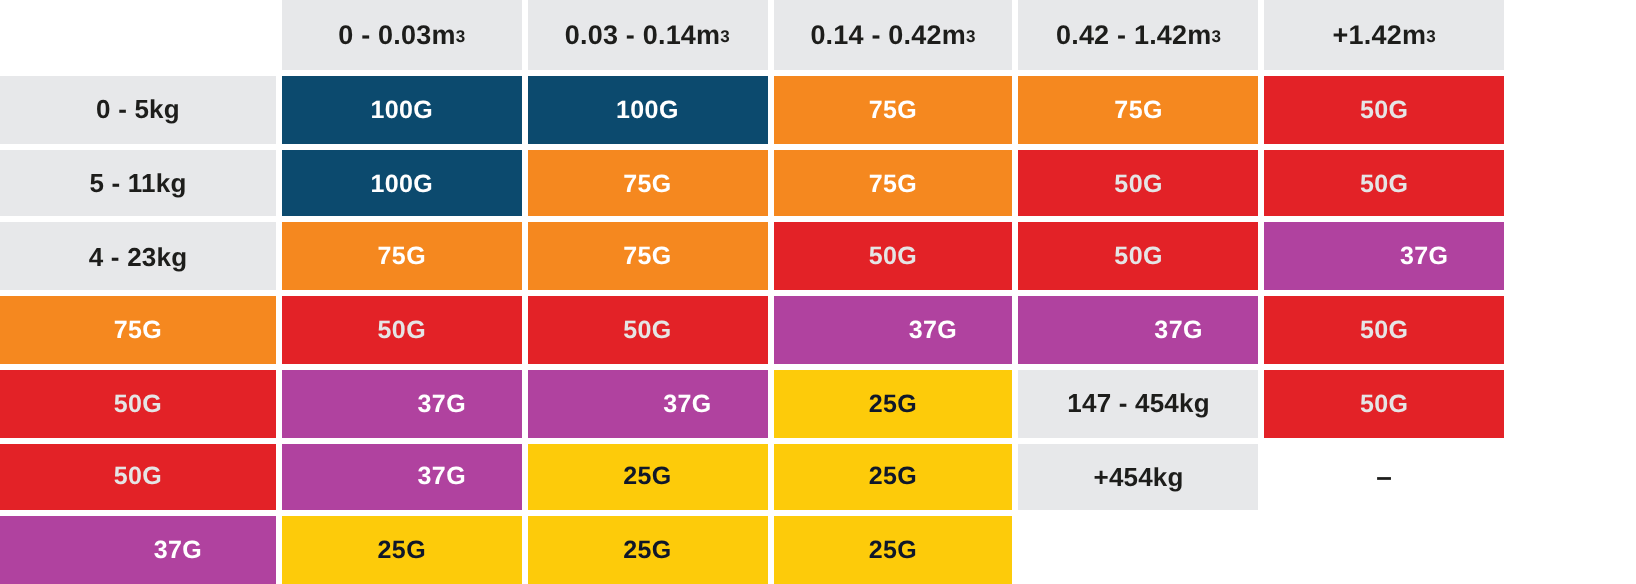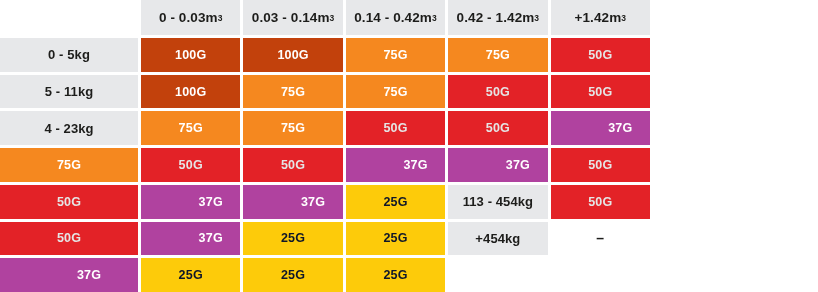--- a/index.html
+++ b/index.html
@@ -21,21 +21,21 @@
     background: #ffffff;
     position: relative;
   }
 
   .grid {
     display: grid;
     grid-template-columns: 138px repeat(5, 1fr);
     grid-template-rows: 35px repeat(7, 1fr);
     column-gap: 3px;
     row-gap: 3px;
-    width: 650px;
+    width: 752px;
     height: 292px;
     box-sizing: border-box;
     background: #ffffff;
     border-radius: 19px;
   }
 
   .corner-cell {
     background: #ffffff;
   }
 
@@ -72,21 +72,21 @@
     display: flex;
     align-items: center;
     justify-content: center;
     font-size: 12.5px;
     font-weight: bold;
     letter-spacing: 0.2px;
     color: #ffffff;
     white-space: nowrap;
   }
 
-  .cell.c-green  { background: #c2410c; color: #ffffff; }
+  .cell.c-green  { background: #0c4a6e; color: #ffffff; }
   .cell.c-orange { background: #f5881f; color: #ffffff; }
   .cell.c-red    { background: #e32227; color: #e5e5e5; }
   .cell.c-purple { background: #b0429f; color: #ffffff; padding-left: 40px; }
   .cell.c-yellow { background: #fdcb0a; color: #0f172a; }
   .cell.c-none   { background: #ffffff; color: #1d1d1b; font-size: 14px; }
 </style>
 </head>
 <body>
 
 <div class="matrix">
@@ -118,21 +118,21 @@
       <div class="cell c-orange">75G</div>
       <div class="cell c-red">50G</div>
       <div class="cell c-red">50G</div>
       <div class="cell c-purple">37G</div>
       <div class="cell c-purple">37G</div>
       <div class="cell c-red">50G</div>
       <div class="cell c-red">50G</div>
       <div class="cell c-purple">37G</div>
       <div class="cell c-purple">37G</div>
       <div class="cell c-yellow">25G</div>
-      <div class="row-header">113 - 454kg</div>
+      <div class="row-header">147 - 454kg</div>
       <div class="cell c-red">50G</div>
       <div class="cell c-red">50G</div>
       <div class="cell c-purple">37G</div>
       <div class="cell c-yellow">25G</div>
       <div class="cell c-yellow">25G</div>
       <div class="row-header">+454kg</div>
       <div class="cell c-none">–</div>
       <div class="cell c-purple">37G</div>
       <div class="cell c-yellow">25G</div>
       <div class="cell c-yellow">25G</div>

